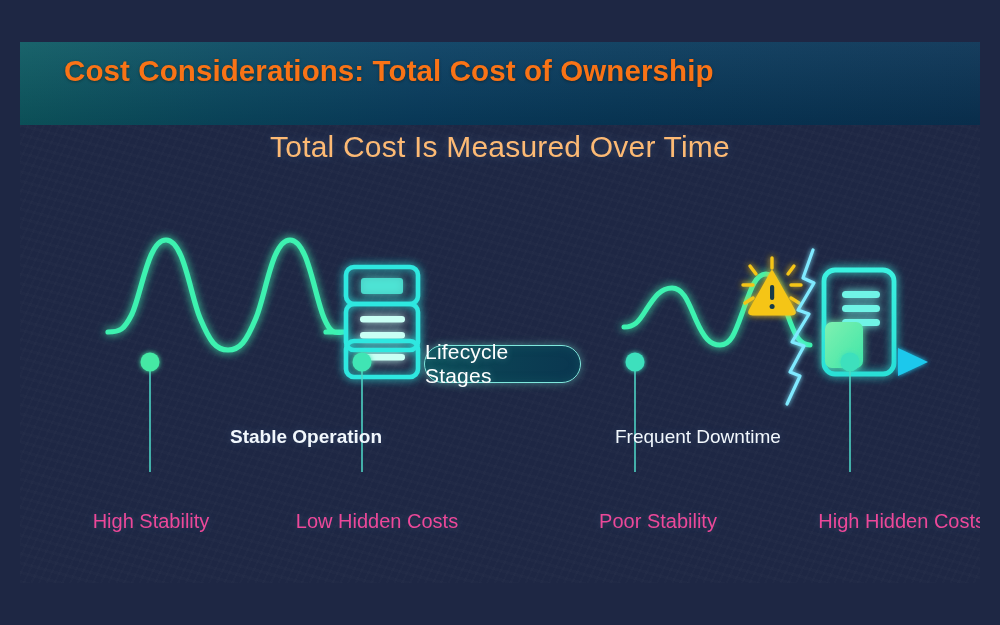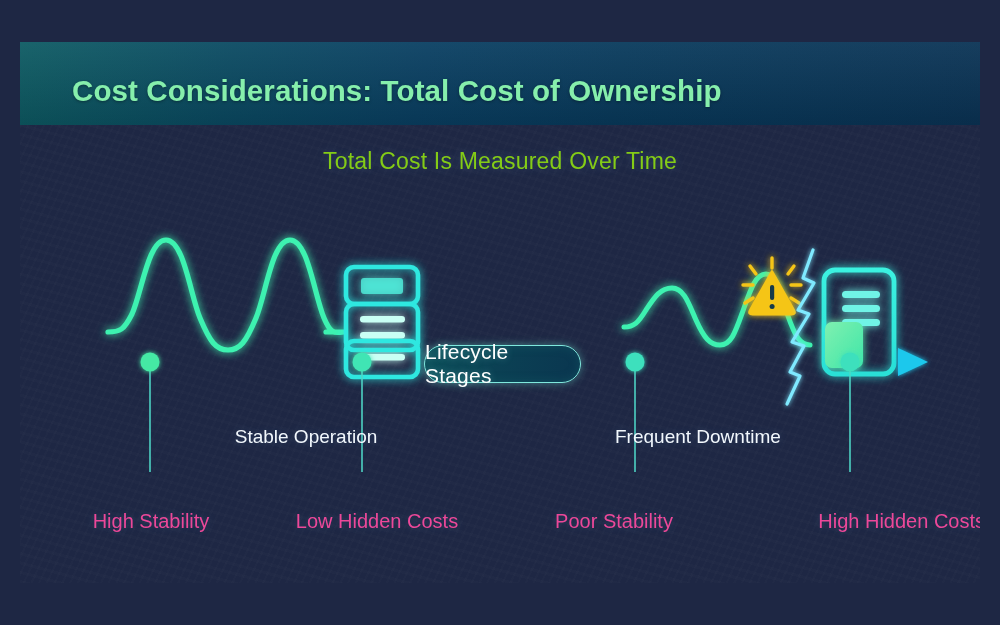--- a/index.html
+++ b/index.html
@@ -35,32 +35,31 @@
   .header-band {
     position: absolute; left: 0; top: 0;
     width: 960px; height: 83px;
     background: linear-gradient(100deg, #0d5b63 0%, #0a4a62 22%, #093f62 42%, #083a5c 62%, #0a3355 100%);
   }
   .header-band::after{
     content:""; position:absolute; inset:0;
     background: linear-gradient(180deg, rgba(255,255,255,.05), rgba(0,0,0,.12));
   }
   .slide-title {
-    position: absolute; left: 44px; top: 32px;
-    font-size: 29.5px; font-weight: bold; color: #86efac;
+    position: absolute; left: 44px; top: 12px;
+    font-size: 29.5px; font-weight: bold; color: #f97316;
     letter-spacing: .1px; z-index: 3;
     text-shadow: 0 1px 3px rgba(0,0,0,.35);
-    margin-left: 8px;
   }
 
   
   .subtitle {
-    position: absolute; top: 106px; left: 0; width: 960px;
-    text-align: center; color: #84cc16;
-    font-size: 23px; letter-spacing: .2px;
+    position: absolute; top: 88px; left: 0; width: 960px;
+    text-align: center; color: #fdba74;
+    font-size: 30px; letter-spacing: .2px;
     text-shadow: 0 0 10px rgba(140,200,255,.22);
   }
 
   
   .art { position: absolute; left: 0; top: 0; width: 960px; height: 541px; }
 
   
   .pill {
     position: absolute;
     left: 404px; top: 303px;
@@ -210,21 +209,21 @@
         <circle cx="342" cy="320" r="9.5" fill="#40e5b4" filter="url(#glowTight)"></circle>
         <circle cx="615" cy="320" r="9.5" fill="#3ce0bd" filter="url(#glowTight)"></circle>
         <circle cx="830" cy="320" r="9.5" fill="#3ce0bd" filter="url(#glowTight)"></circle>
       </g>
     </svg>
 
     <div class="pill">
       <span>Lifecycle Stages</span>
     </div>
 
-    <div class="mid-label" style="left:156px; top:384px; width:260px; text-align:center;">Stable Operation</div>
+    <div class="mid-label" style="left:156px; top:384px; width:260px; text-align:center;font-weight:bold;">Stable Operation</div>
     <div class="mid-label" style="left:595px; top:384px; width:255px; text-align:left;">Frequent Downtime</div>
 
     <div class="end-label" style="left:0px; top:444px; width:262px; text-align:center;">High Stability</div>
     <div class="end-label" style="left:230px; top:444px; width:254px; text-align:center;">Low Hidden Costs</div>
-    <div class="end-label" style="left:474px; top:444px; width:240px; text-align:center;">Poor Stability</div>
+    <div class="end-label" style="left:518px; top:444px; width:240px; text-align:center;">Poor Stability</div>
     <div class="end-label" style="left:715px; top:444px; width:250px; text-align:right;">High Hidden Costs</div>
   </div>
 </div>
 
 </body></html>

